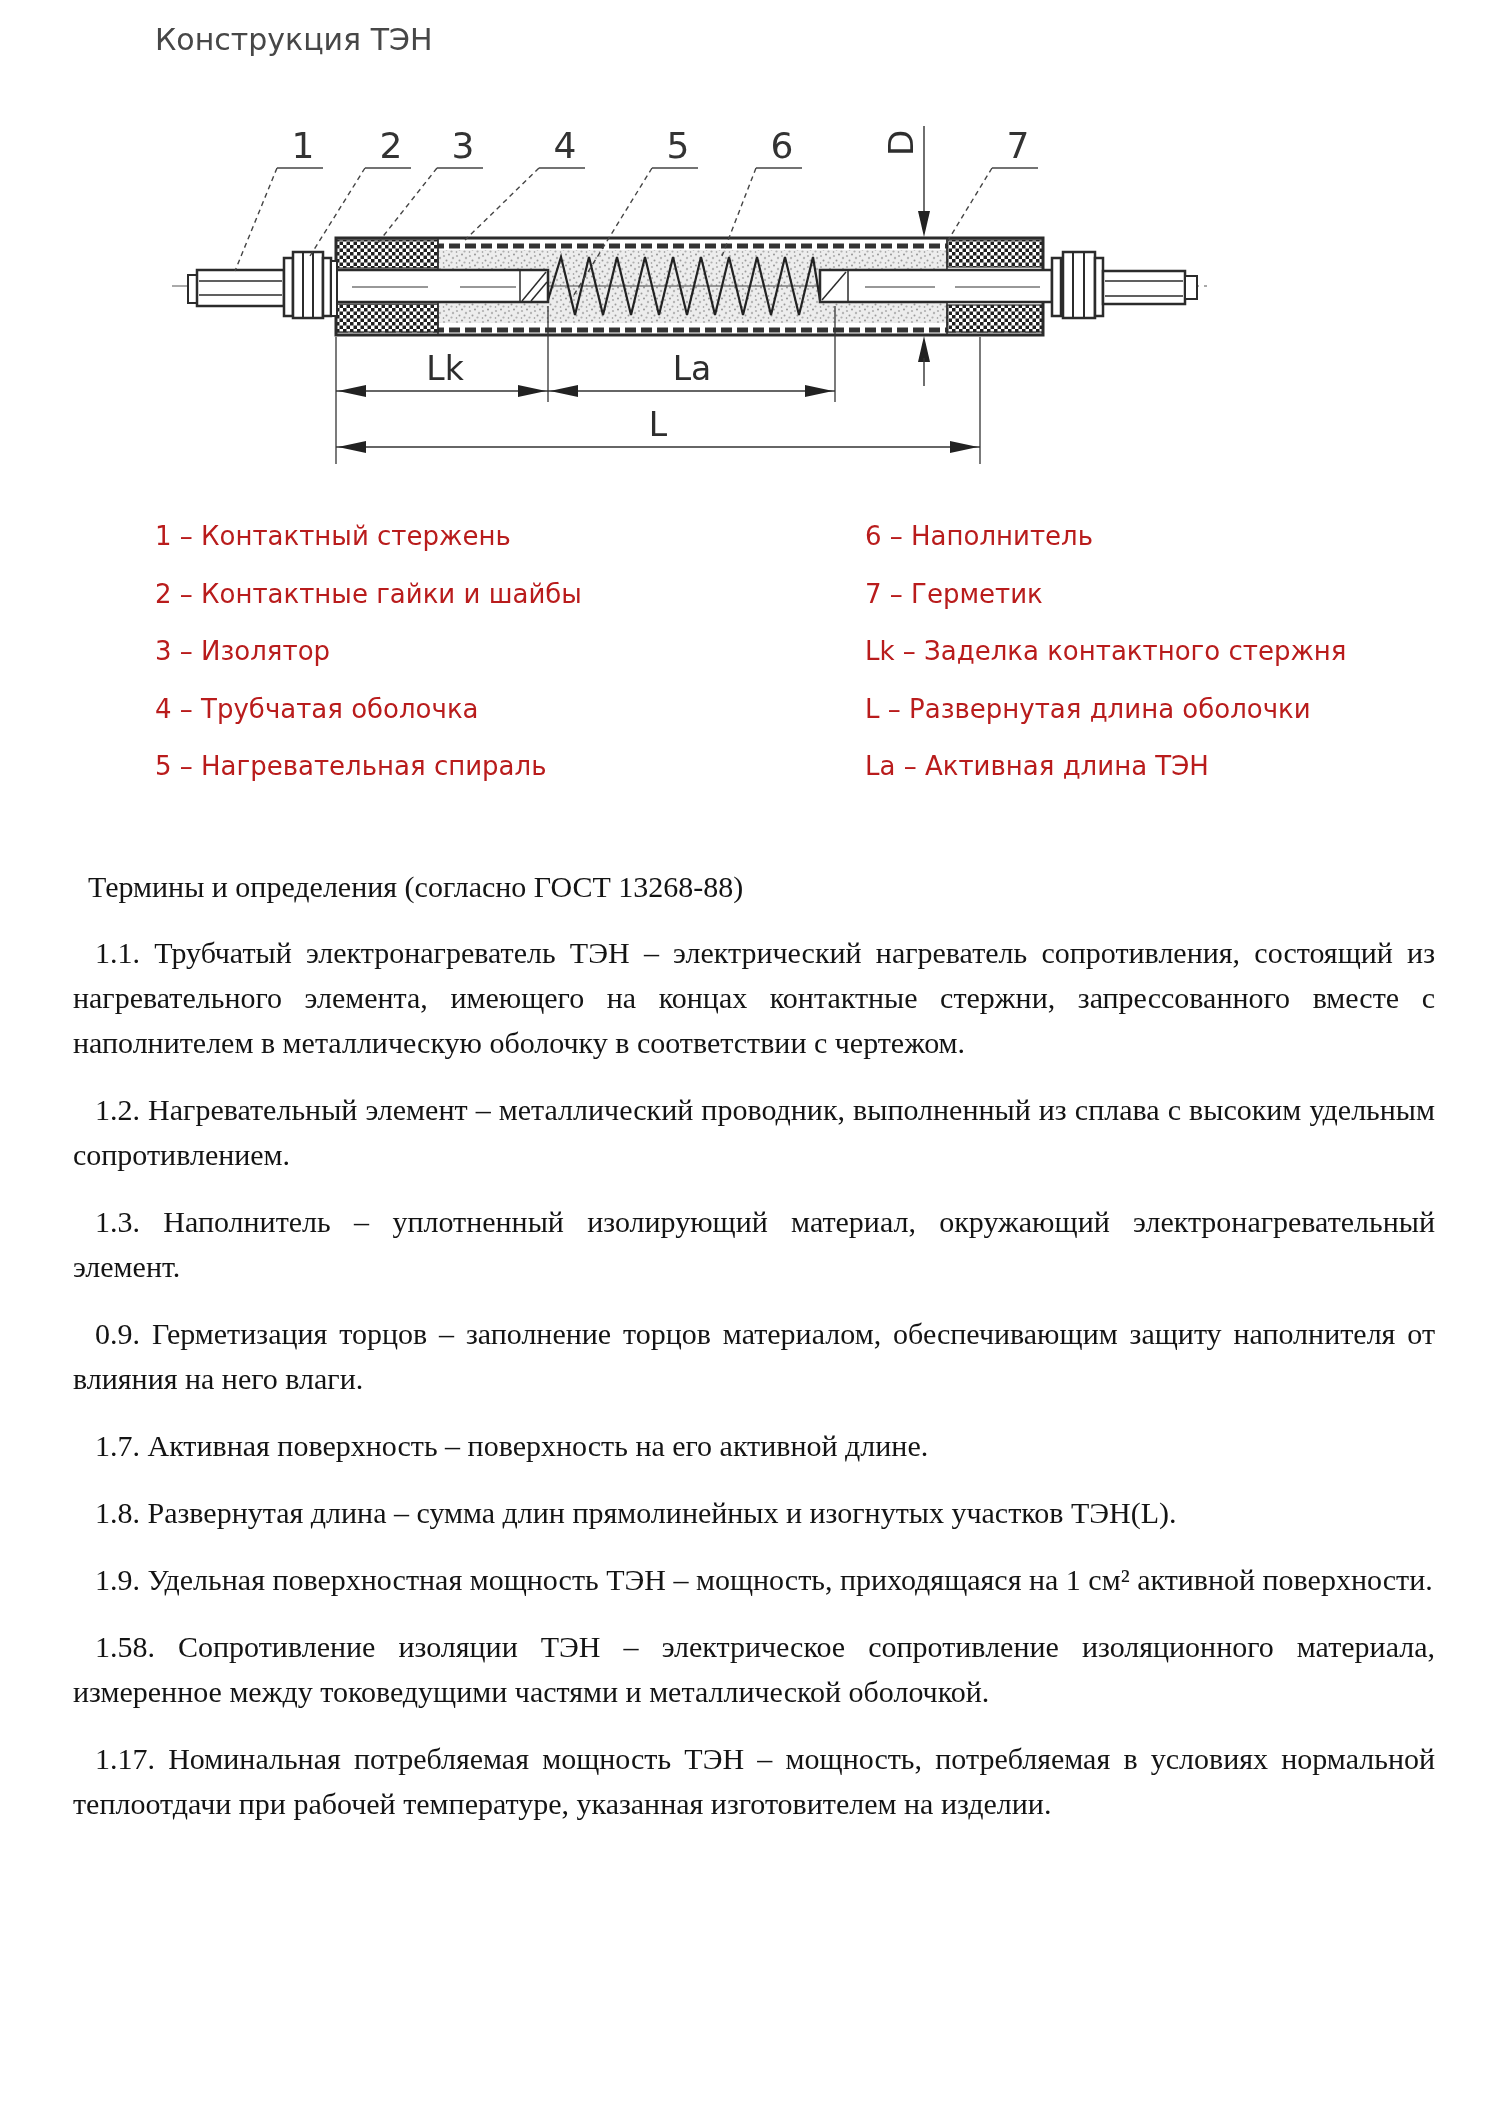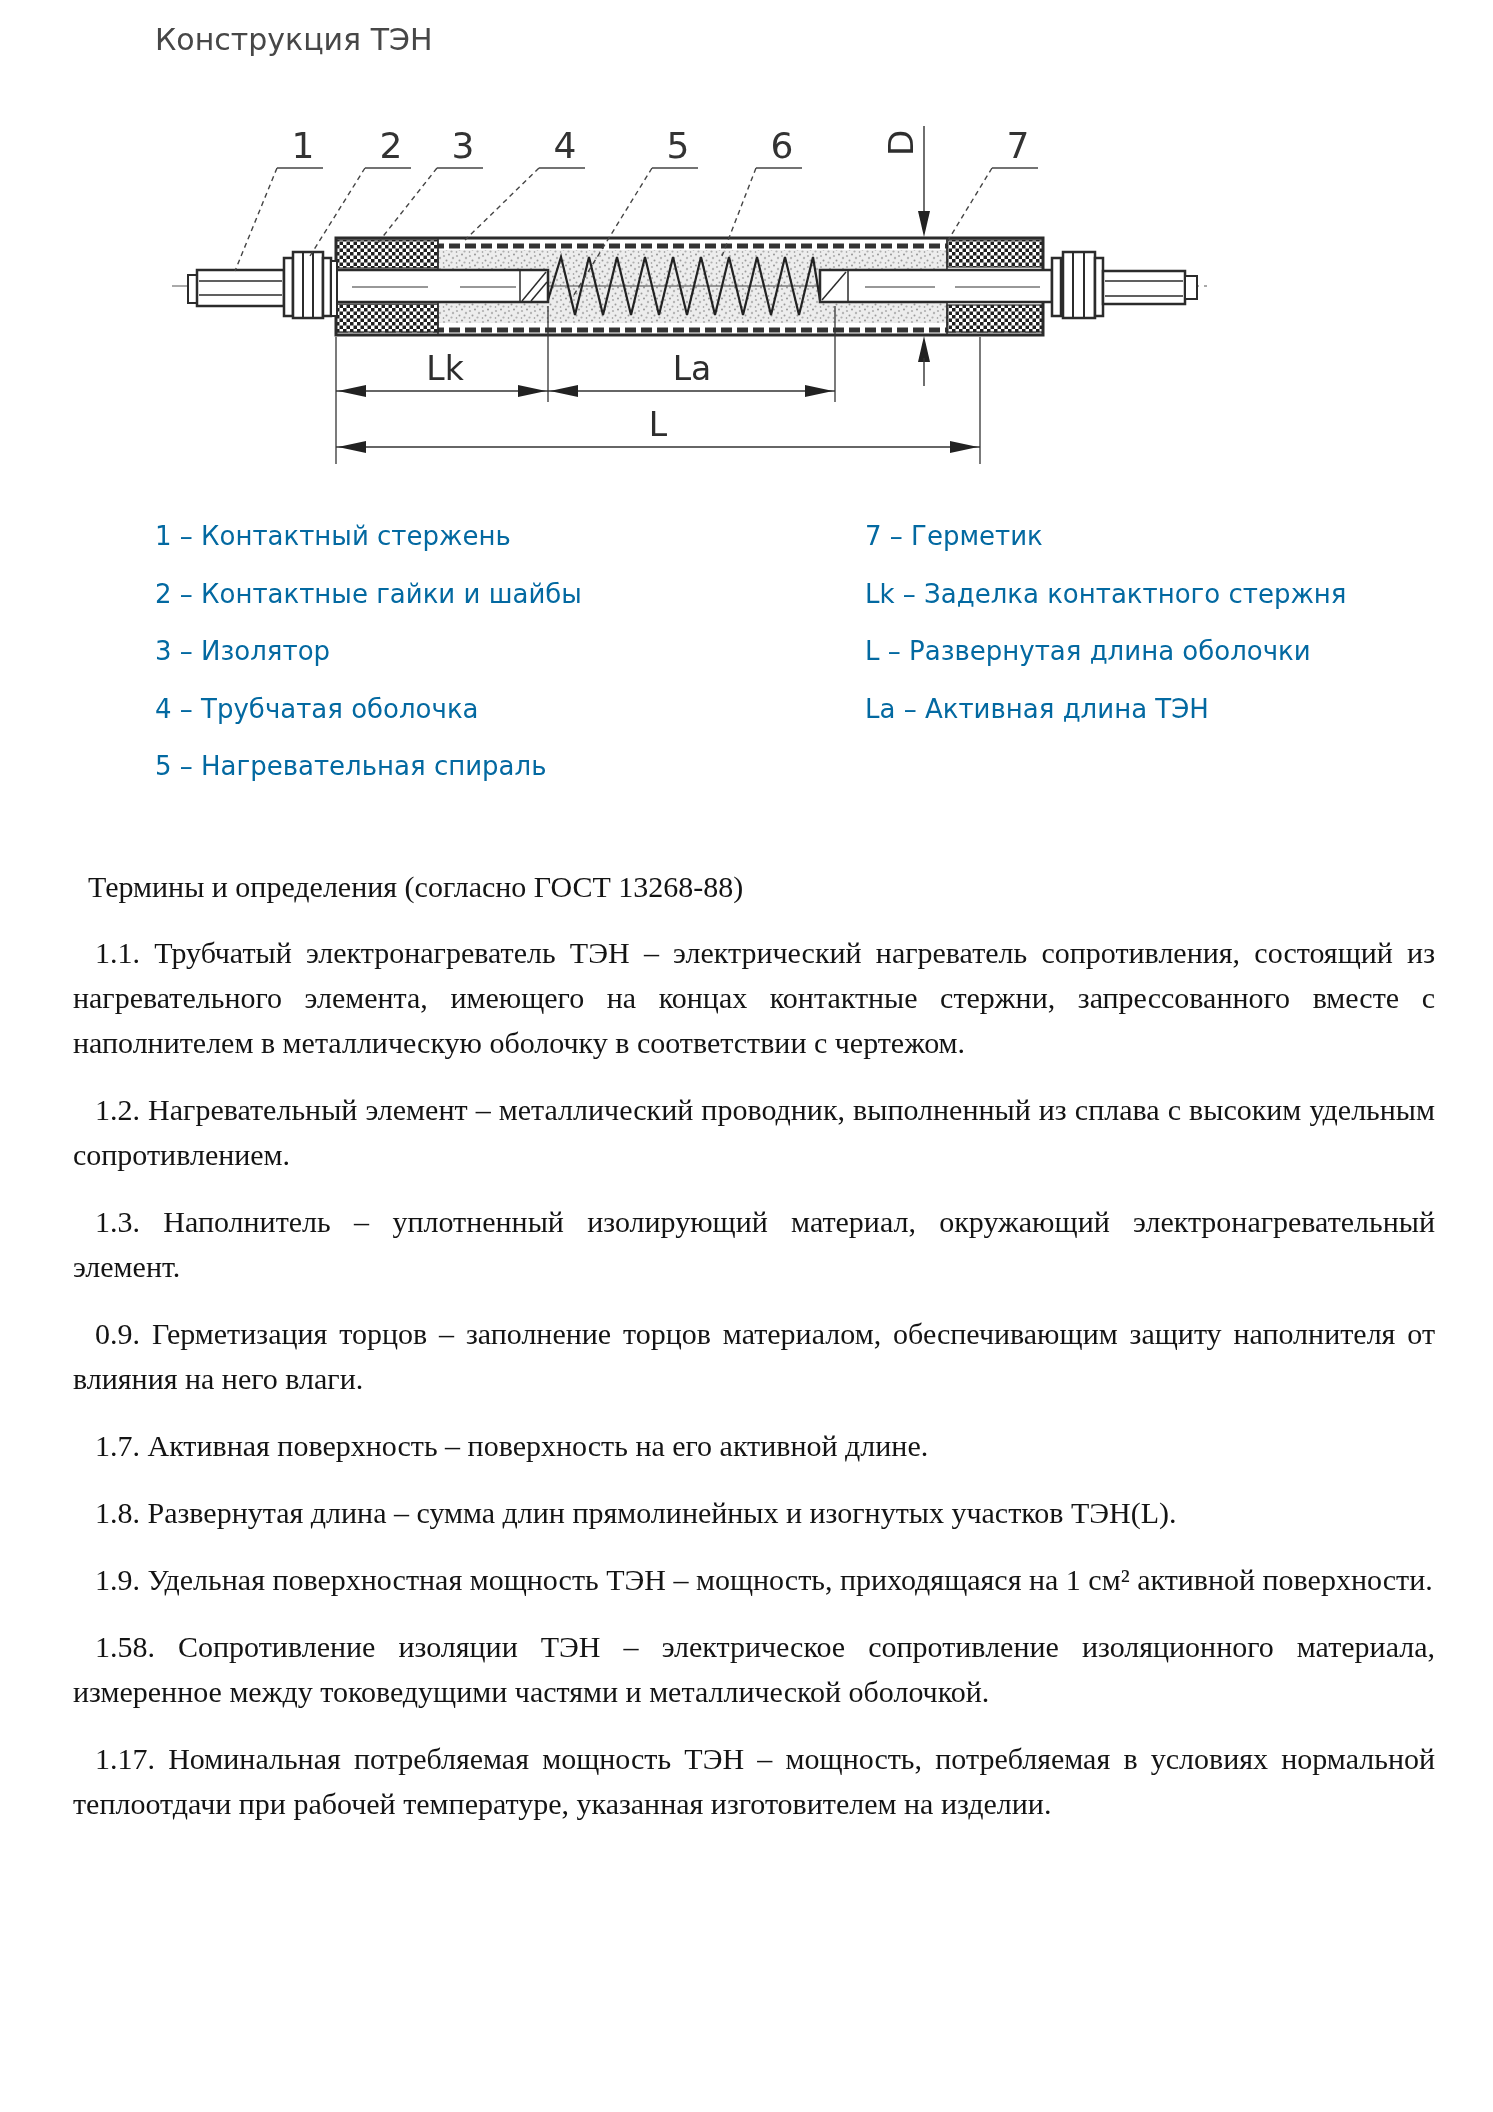--- a/index.html
+++ b/index.html
@@ -2,21 +2,21 @@
 <html><head>
 <meta charset="utf-8">
 <style>
   html,body{margin:0;padding:0;background:#fff;}
   .doc{position:relative;width:1493px;height:2112px;background:#ffffff;overflow:hidden;
        font-family:"Liberation Serif", serif;}
   .draw-title{position:absolute;left:155px;top:22px;font-family:"DejaVu Sans", sans-serif;
        font-size:30px;color:#474747;}
   .drawing-svg{position:absolute;left:0;top:100px;}
   .legend{position:absolute;top:521px;font-family:"DejaVu Sans", sans-serif;
-       font-size:26px;color:#0369a1;}
+       font-size:26px;color:#b91c1c;}
   .legend.left{left:155px;}
   .legend.right{left:865px;}
   .legend .item{height:57.5px;white-space:nowrap;}
   .terms{position:absolute;left:57px;right:58px;top:870px;color:#141414;}
   .terms h2{font-size:30px;font-weight:normal;margin:0 0 26px 31px;font-family:"Liberation Serif", serif;}
   .terms p{font-size:30px;line-height:45px;text-align:justify;text-indent:22px;margin:0 0 22px 16px;}
 </style>
 </head>
 <body>
 
@@ -177,20 +177,21 @@
   </svg>
 
   <div class="legend left">
     <div class="item">1 – Контактный стержень</div>
     <div class="item">2 – Контактные гайки и шайбы</div>
     <div class="item">3 – Изолятор</div>
     <div class="item">4 – Трубчатая оболочка</div>
     <div class="item">5 – Нагревательная спираль</div>
   </div>
   <div class="legend right">
+    <div class="item">6 – Наполнитель</div>
     <div class="item">7 – Герметик</div>
     <div class="item">Lk – Заделка контактного стержня</div>
     <div class="item">L – Развернутая длина оболочки</div>
     <div class="item">La – Активная длина ТЭН</div>
   </div>
 
   <div class="terms">
     <h2>Термины и определения (согласно ГОСТ 13268-88)</h2>
     <p>1.1. Трубчатый электронагреватель ТЭН – электрический нагреватель сопротивления, состоящий из нагревательного элемента, имеющего на концах контактные стержни, запрессованного вместе с наполнителем в металлическую оболочку в соответствии с чертежом.</p>
     <p>1.2. Нагревательный элемент – металлический проводник, выполненный из сплава с высоким удельным сопротивлением.</p>

